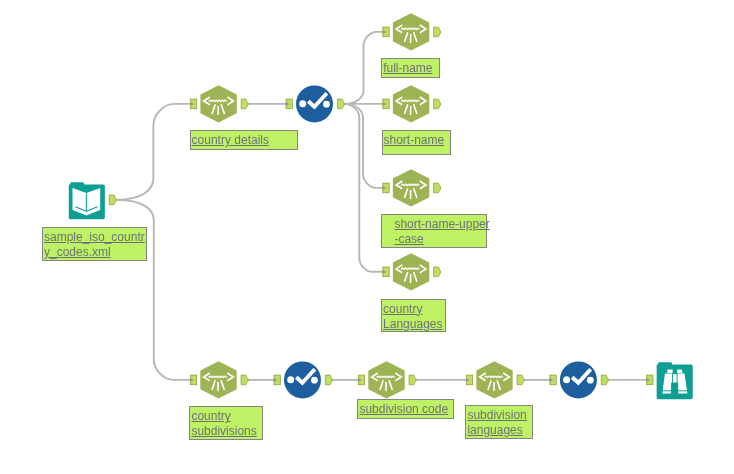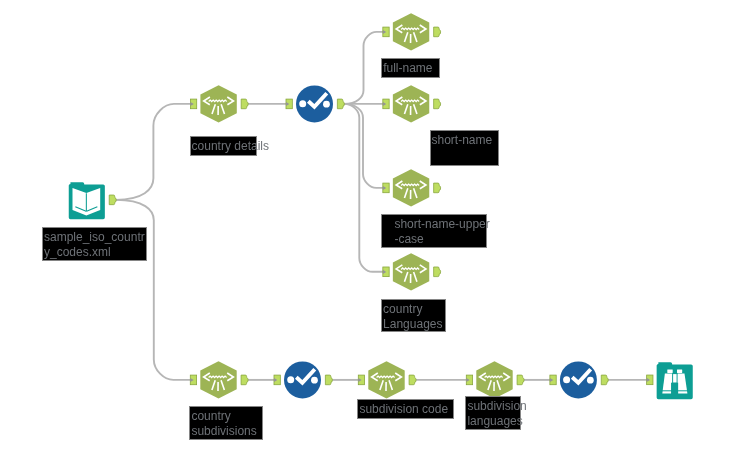--- a/index.html
+++ b/index.html
@@ -1,23 +1,23 @@
 <!DOCTYPE html>
 <html><head>
 <meta charset="utf-8">
 <title>Mapping diagram</title>
 <style>
   html,body{margin:0;padding:0;background:#ffffff;}
   body{width:734px;height:474px;overflow:hidden;
        font-family:"Liberation Sans",sans-serif;}
   #canvas{position:relative;width:734px;height:474px;background:#fff;}
   svg.layer{position:absolute;left:0;top:0;width:734px;height:474px;overflow:visible;}
-  .lbl{position:absolute;box-sizing:border-box;border:1px solid #858585;background:#000000;
+  .lbl{position:absolute;box-sizing:border-box;border:1px solid #858585;background:#bef264;
        color:#6E7277;font-size:12px;line-height:15px;
-       padding:2.2px 4px 0 1px;white-space:pre;}
+       padding:2.2px 4px 0 1px;white-space:pre;text-decoration:underline;}
 </style>
 </head>
 <body>
 
 <div id="canvas">
   <svg class="layer" id="edge-layer">
       <path d="M115.94999999999999 199.85 C142.74 199.85 153.4 189.518 153.4 178.325 L153.4 125.42500000000001 C153.4 114.232 164.06 103.9 173.9 103.9 L191.4 103.9" fill="none" stroke="#B6B6B6" stroke-width="1.9" id="e-src-cd"></path>
       <path d="M115.94999999999999 199.85 C143.66000000000003 199.85 153.8 209.678 153.8 220.325 L153.8 359.42499999999995 C153.8 370.072 163.94 379.9 173.3 379.9 L191.3 379.9" fill="none" stroke="#B6B6B6" stroke-width="1.9" id="e-src-cs"></path>
       <path d="M247.89999999999998 103.9 L286.99999999999994 103.9" fill="none" stroke="#B6B6B6" stroke-width="1.9" id="e-cd-v1"></path>
       <path d="M344.1 103.9 C356.74 103.9 363.5 97.34800000000001 363.5 90.25 L363.5 45.55 C363.5 38.452 370.26 31.9 376.5 31.9 L383.84999999999997 31.9" fill="none" stroke="#B6B6B6" stroke-width="1.9" id="e-v1-fn"></path>
@@ -227,26 +227,26 @@
           <g fill="#0D9E94">
             <rect x="671.0500000000001" y="382.70000000000005" width="7.1" height="14.8"></rect>
             <rect x="661.8500000000001" y="390.30000000000007" width="25.8" height="1"></rect>
           </g>
         </g>
       </g>
     </svg>
   <div id="label-layer">
       <div class="lbl" id="lbl-src" style="left: 42px; top: 226.8px; width: 105.3px; height: 33.8px;">sample_iso_countr
 y_codes.xml</div>
-      <div class="lbl" id="lbl-cd" style="left: 189.6px; top: 136px; width: 67px; height: 19.8px;">country details</div>
+      <div class="lbl" id="lbl-cd" style="left: 189.6px; top: 130px; width: 108px; height: 19.8px;">country details</div>
       <div class="lbl" id="lbl-fn" style="left: 381.2px; top: 58.2px; width: 59.3px; height: 19.5px;">full-name</div>
-      <div class="lbl" id="lbl-sn" style="left: 381.5px; top: 130.1px; width: 69px; height: 36px; margin-left: 48px;">short-name</div>
+      <div class="lbl" id="lbl-sn" style="left: 381.5px; top: 130.1px; width: 69px; height: 25px;">short-name</div>
       <div class="lbl" id="lbl-snu" style="left: 381.4px; top: 214.3px; width: 105.3px; height: 33.7px; padding-left: 12px;">short-name-upper
 -case</div>
       <div class="lbl" id="lbl-cl" style="left: 381.1px; top: 298.6px; width: 64.9px; height: 33.9px;">country
 Languages</div>
       <div class="lbl" id="lbl-cs" style="left: 189.4px; top: 406.3px; width: 73.5px; height: 33.7px;">country
 subdivisions</div>
       <div class="lbl" id="lbl-sc" style="left: 357.4px; top: 399px; width: 97px; height: 20px;">subdivision code</div>
-      <div class="lbl" id="lbl-sl" style="left: 465.4px; top: 396px; width: 56px; height: 33.5px;">subdivision
+      <div class="lbl" id="lbl-sl" style="left: 465.4px; top: 405px; width: 68px; height: 33.5px;">subdivision
 languages</div>
     </div>
 </div>
 
 </body></html>

